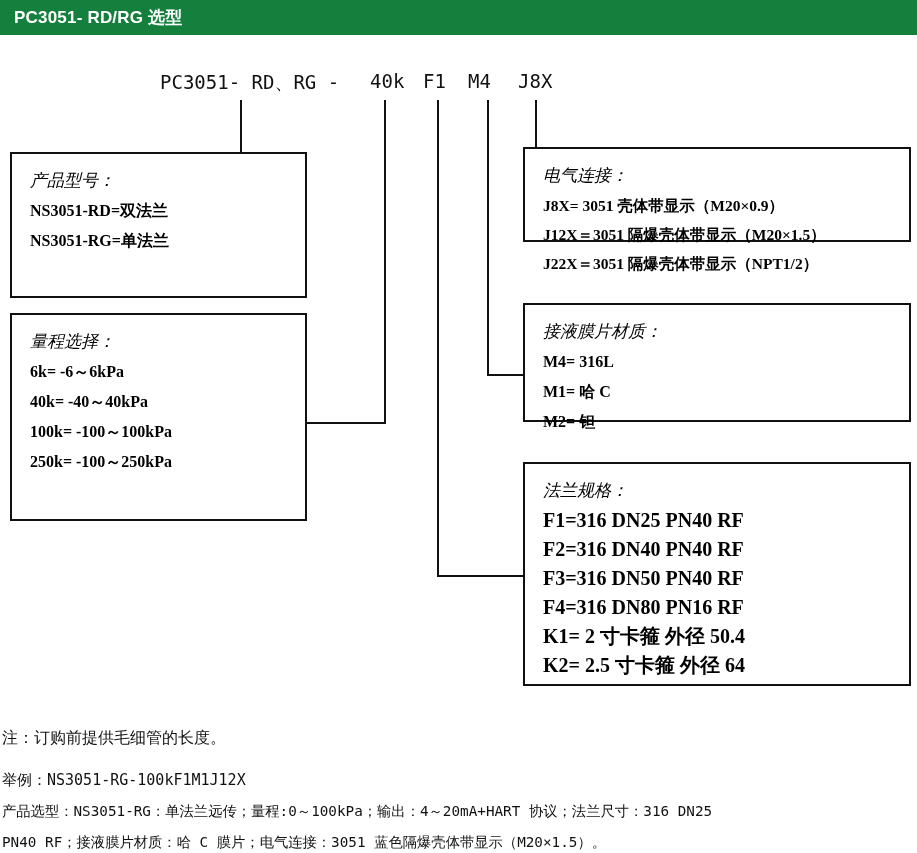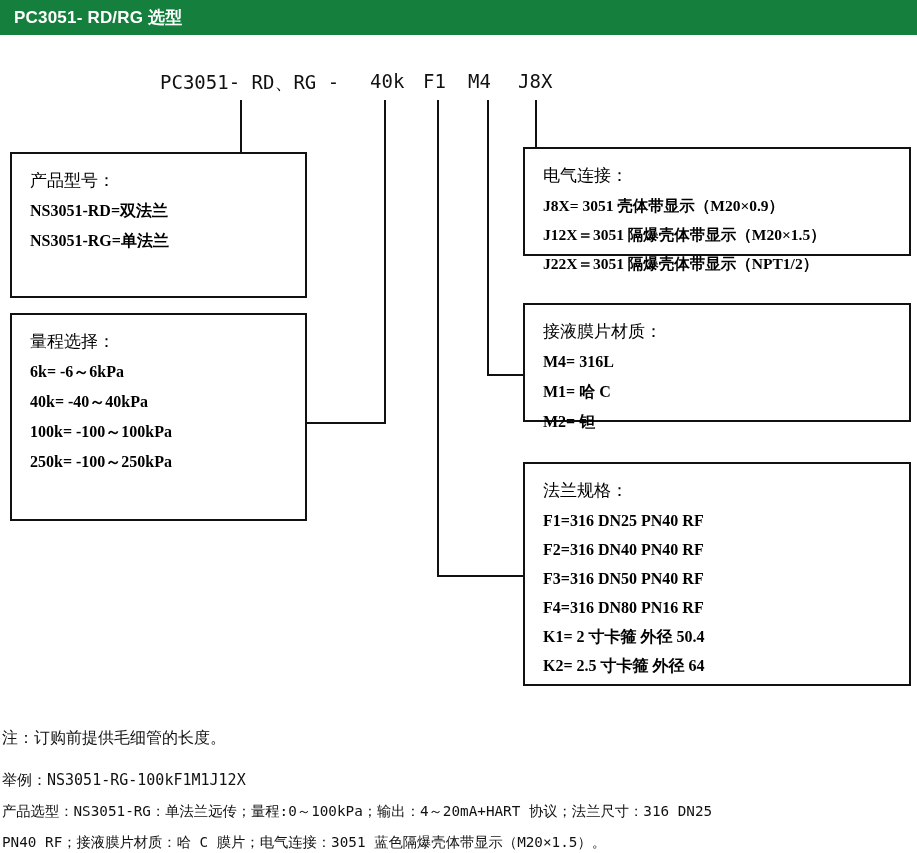--- a/index.html
+++ b/index.html
@@ -71,38 +71,39 @@
     position: absolute;
     border: 2px solid #111111;
     box-sizing: border-box;
     background: #ffffff;
     padding: 12px 0 10px 18px;
   }
   .box .box-title {
     font-size: 17px;
     line-height: 30px;
     white-space: nowrap;
+    font-style: italic;
   }
   .box .opt {
     font-size: 16px;
     line-height: 30px;
     font-weight: bold;
     white-space: nowrap;
   }
   .box-left  { left: 10px; }
   .box-right { left: 523px; width: 388px; }
 
   #box-model  { top: 152px; width: 297px; height: 146px; }
   #box-range  { top: 313px; width: 297px; height: 208px; }
-  #box-elec   { top: 147px; height: 109px; }
+  #box-elec   { top: 147px; height: 95px; }
   #box-mat    { top: 303px; height: 119px; }
   #box-flange { top: 462px; height: 224px; }
 
   #box-elec .opt  { font-size: 15.5px; line-height: 29px; }
-  #box-flange .opt{ font-size: 16px; line-height: 29px; }
+  #box-flange .opt{ font-size: 20px; line-height: 29px; }
 
   
   .notes {
     position: absolute;
     left: 2px;
     top: 722px;
     width: 913px;
   }
   .note-line {
     font-size: 16px;

